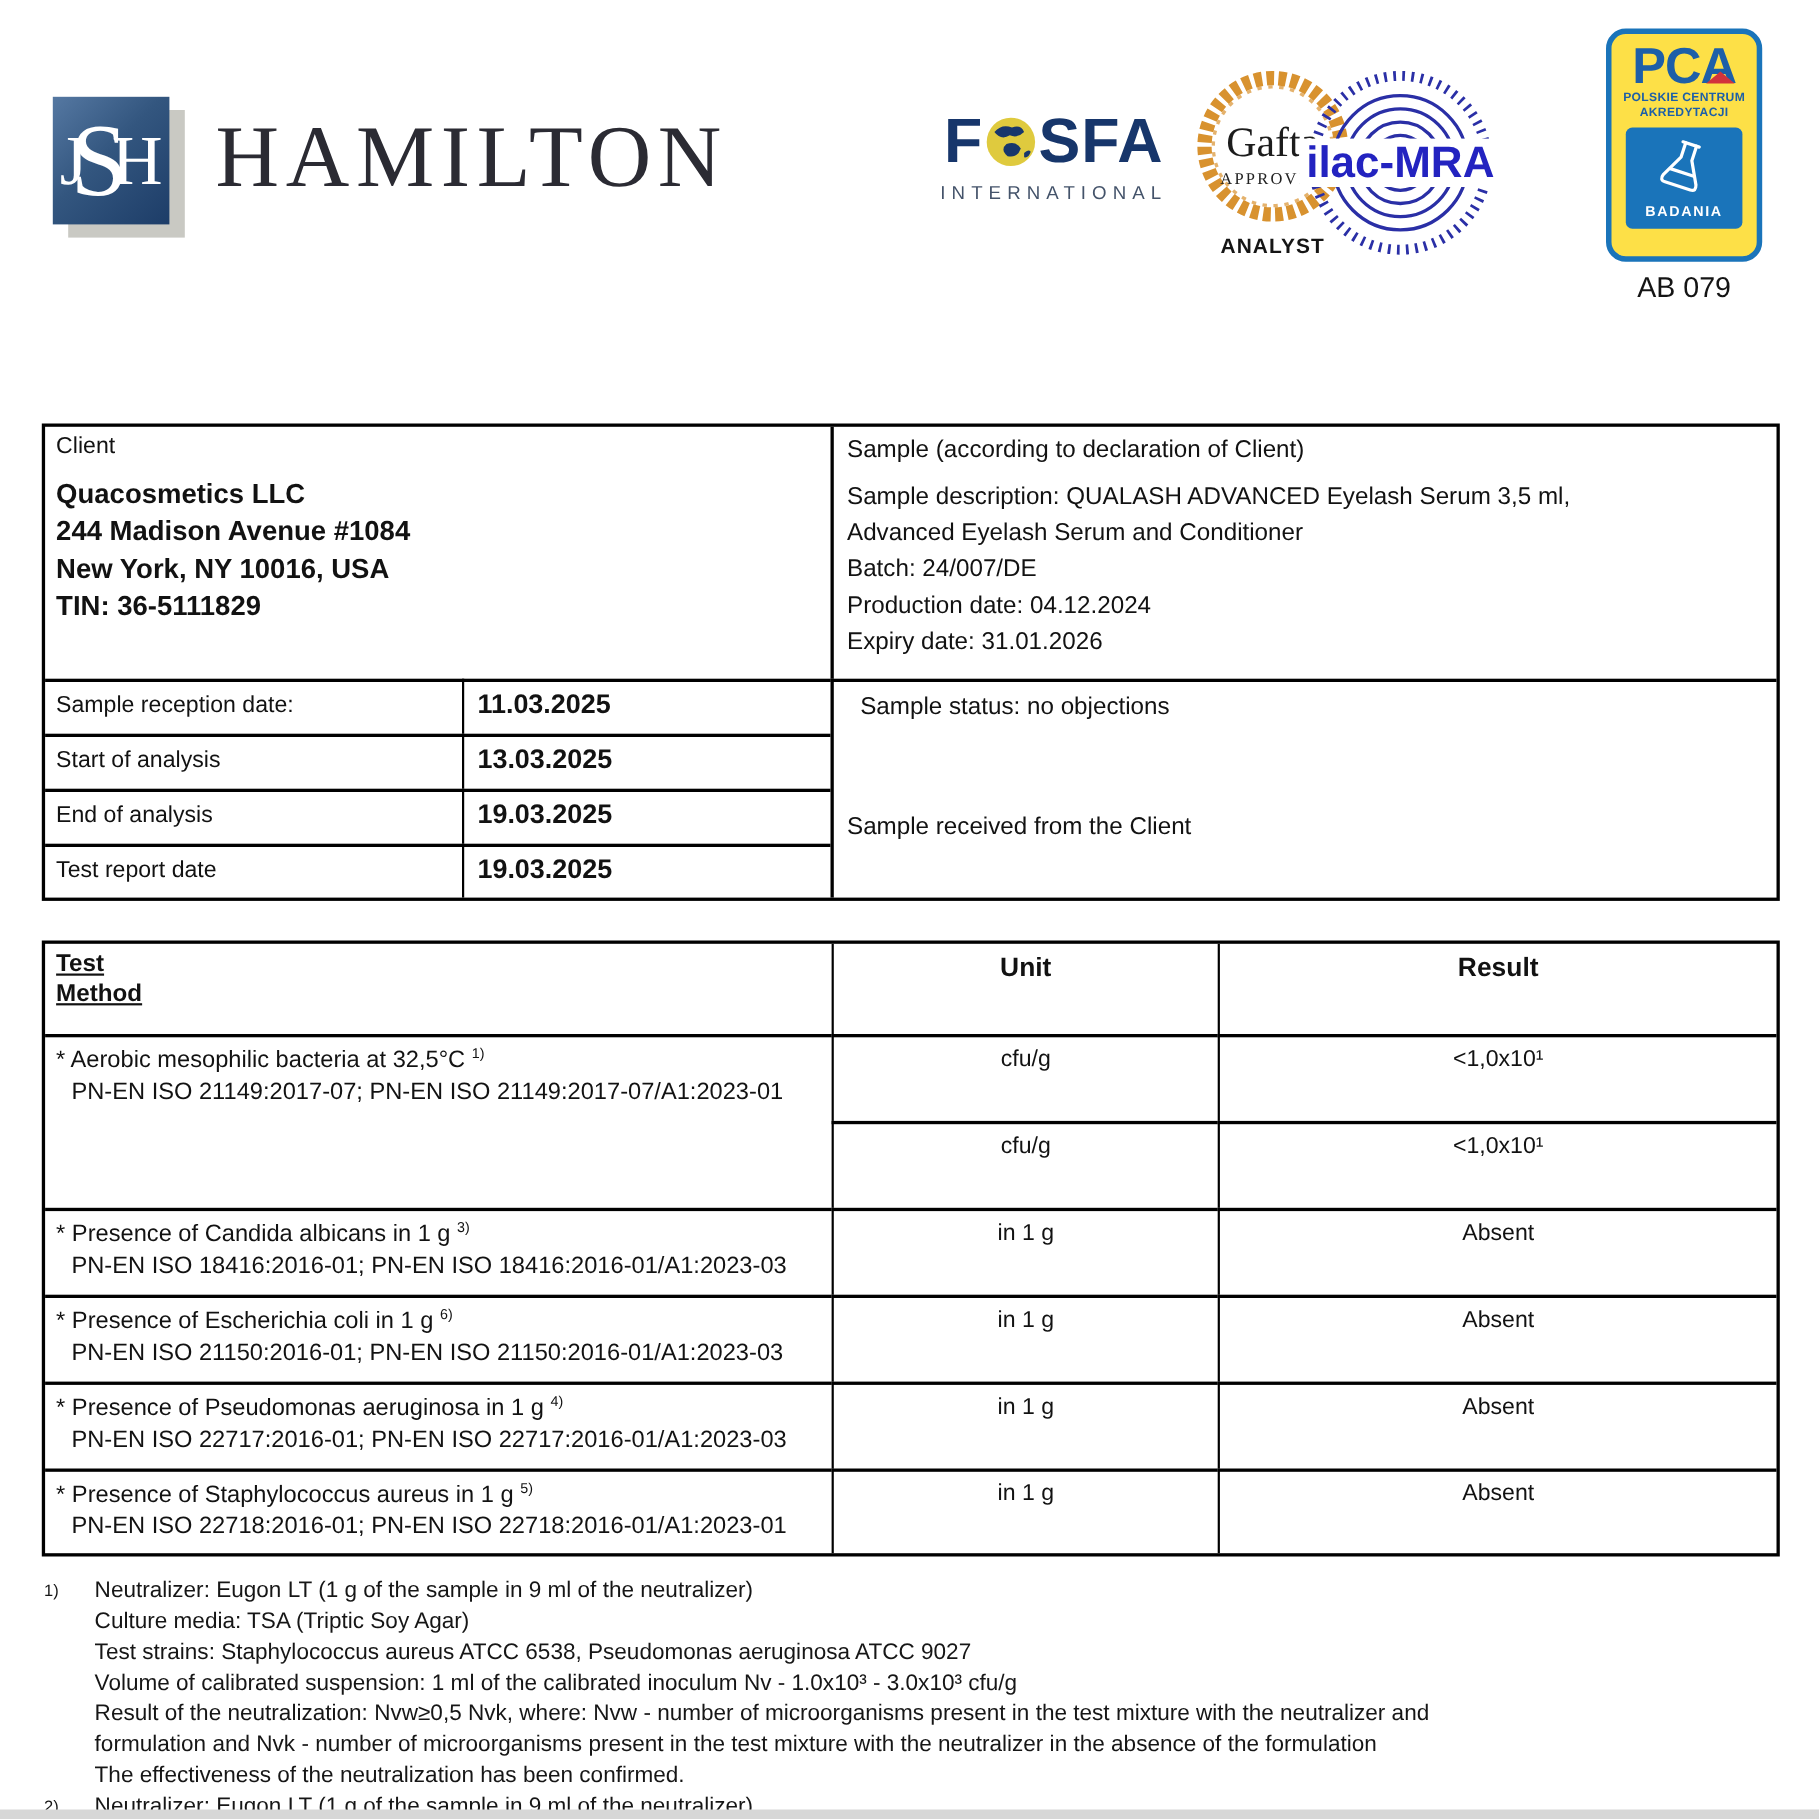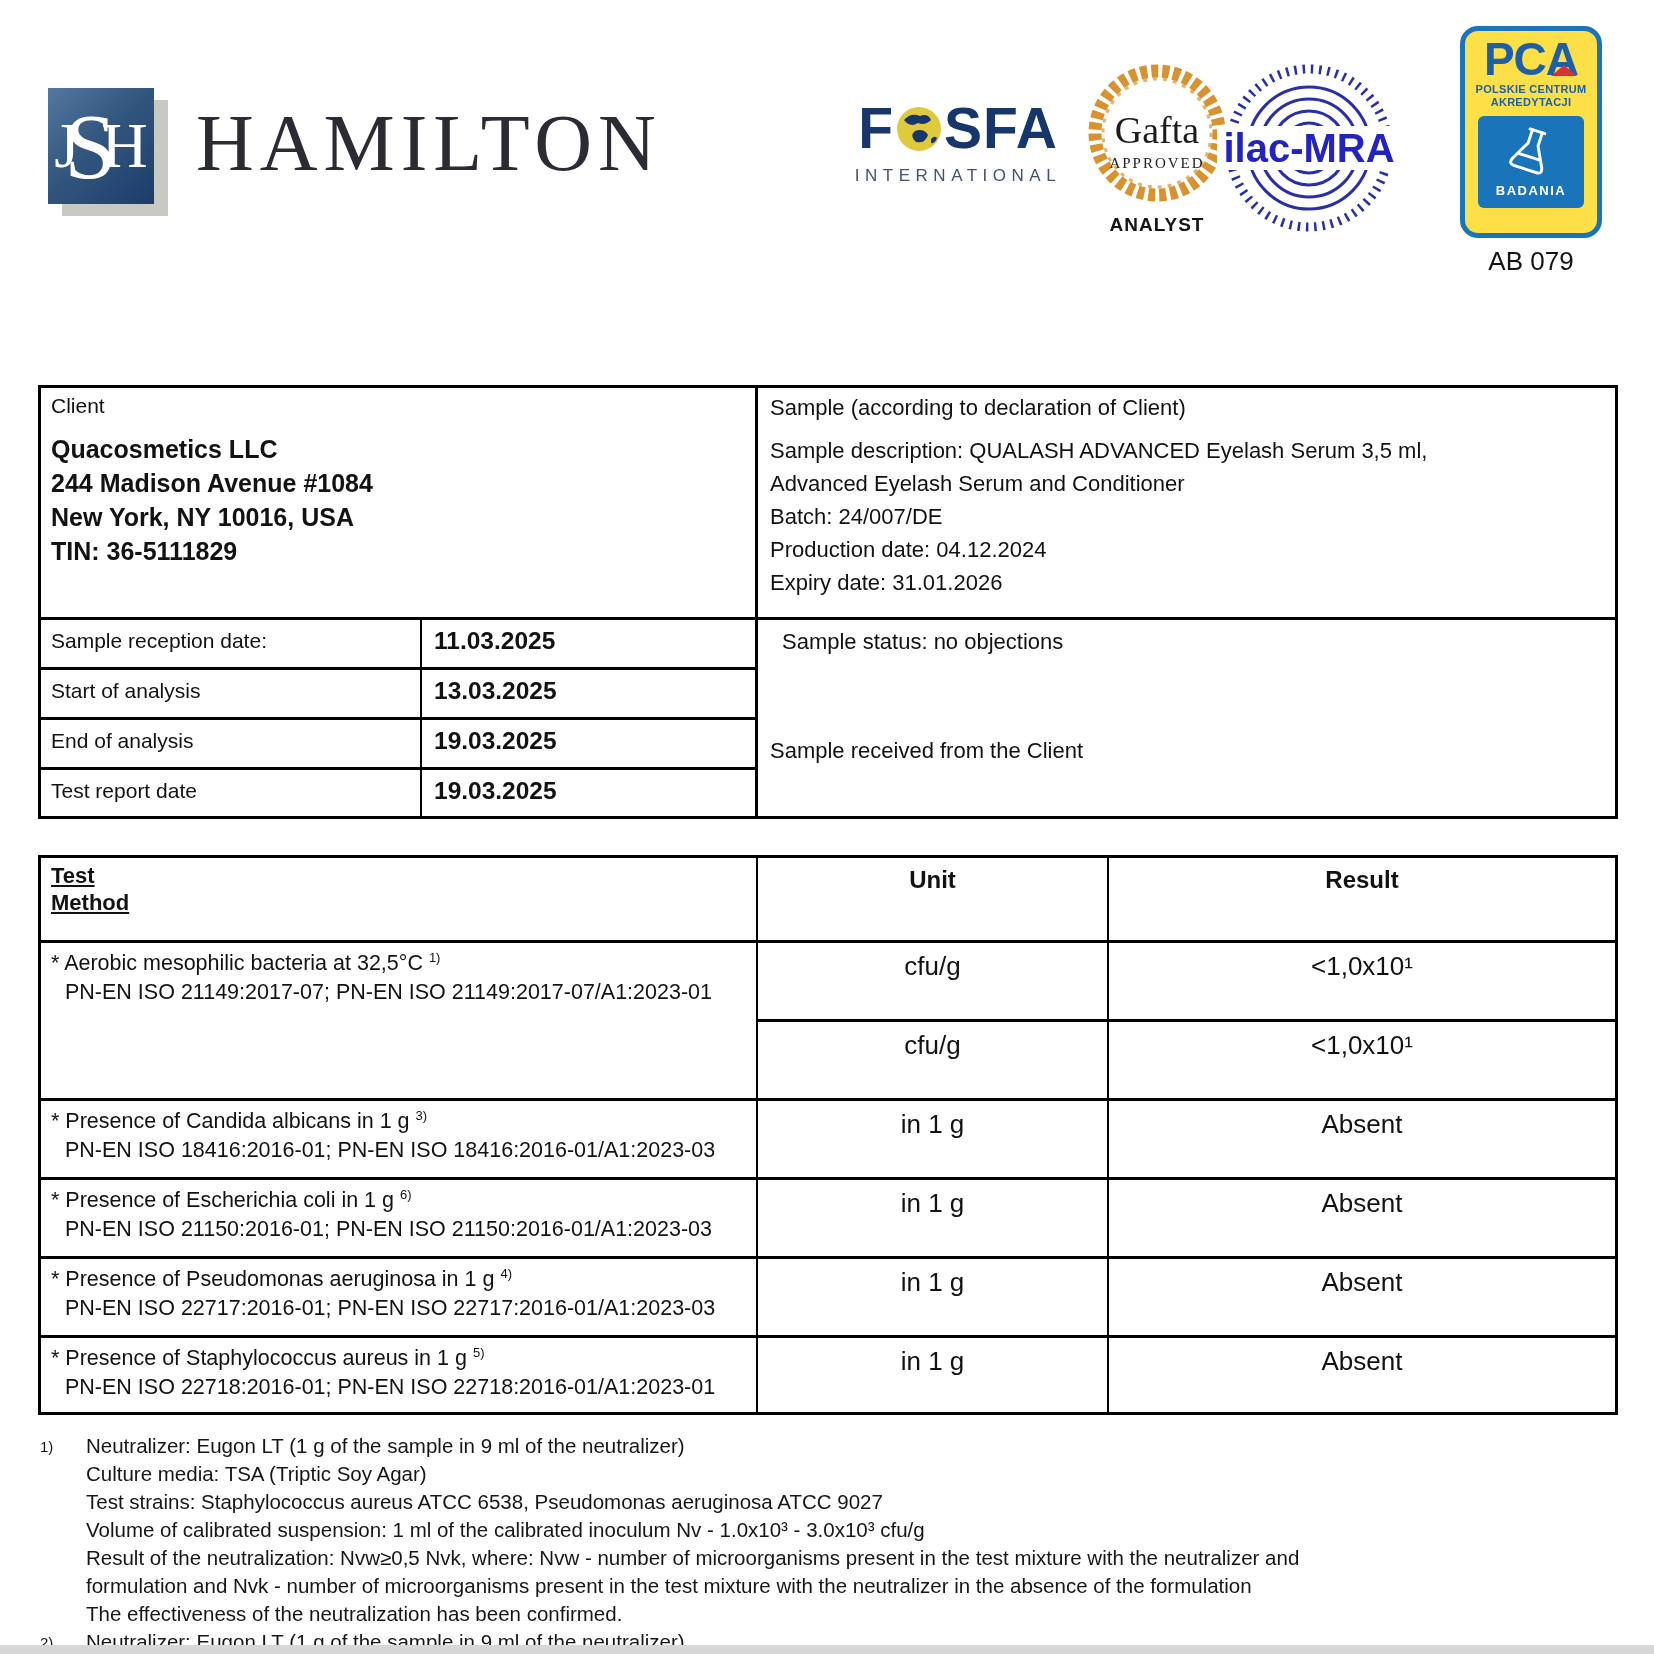--- a/index.html
+++ b/index.html
@@ -27,21 +27,21 @@
 
   .gafta{position:absolute;left:1078px;top:58px;width:158px;height:182px;text-align:center;}
   .gafta-wreath{position:absolute;left:4px;top:0;}
   .gafta-name{position:absolute;left:0;top:50px;width:100%;font-family:"Liberation Serif",serif;
               font-size:38px;color:#1c1c1c;}
   .gafta-approved{position:absolute;left:0;top:97px;width:100%;font-family:"Liberation Serif",serif;
                   font-size:15px;letter-spacing:2px;color:#222;}
   .gafta-analyst{position:absolute;left:0;top:156px;width:100%;font-size:19px;font-weight:bold;
                  letter-spacing:1px;color:#151515;}
 
-  .ilac{position:absolute;left:1223px;top:62px;width:172px;height:172px;}
+  .ilac{position:absolute;left:1187px;top:62px;width:172px;height:172px;}
   .ilac-label{position:absolute;left:-6px;top:64px;width:184px;height:44px;background:#fff;
               display:flex;align-items:center;justify-content:center;
               font-size:40px;font-weight:bold;color:#2323c0;letter-spacing:0px;}
 
   .pca{position:absolute;left:1460px;top:26px;width:142px;height:212px;box-sizing:border-box;
        border:5px solid #1a74ba;border-radius:18px;background:#fde047;text-align:center;}
   .pca-acronym{position:relative;display:inline-block;margin-top:4px;font-size:46px;line-height:48px;
                font-weight:bold;color:#1d5fa8;letter-spacing:-1px;}
   .pca-red{position:absolute;right:1px;top:30px;width:0;height:0;
            border-left:13px solid transparent;border-right:13px solid transparent;
@@ -79,21 +79,21 @@
   
   .rtbl{position:absolute;left:38px;top:855px;width:1580px;height:560px;box-sizing:border-box;
         border:3px solid #000;display:grid;
         grid-template-columns:715px 351px 508px;
         grid-template-rows:82px 79px 79px 79px 79px 79px 77px;}
   .rtbl>div{box-sizing:border-box;overflow:hidden;}
   .h-test{padding:4px 10px;font-size:22px;font-weight:bold;line-height:27px;}
   .h-mid{border-left:2px solid #000;text-align:center;padding-top:8px;font-size:24px;font-weight:bold;}
   .cell-test{border-top:3px solid #000;padding:6px 10px;font-size:21.5px;line-height:29px;}
   .cell-mid{border-top:3px solid #000;border-left:2px solid #000;text-align:center;
-            padding-top:8px;font-size:26px;}
+            padding-top:8px;font-size:21px;}
   .method-line{padding-left:14px;}
   sup.fnref{font-size:13px;line-height:0;}
 
   
   .footnotes{position:absolute;left:40px;top:1432px;width:1592px;font-size:20.5px;line-height:28px;color:#161616;}
   .footnote{display:flex;}
   .fn-marker{width:46px;flex:0 0 46px;font-size:15px;padding-top:1px;}
   .fn-lines{flex:1;}
   .fn-line{white-space:nowrap;}
 

